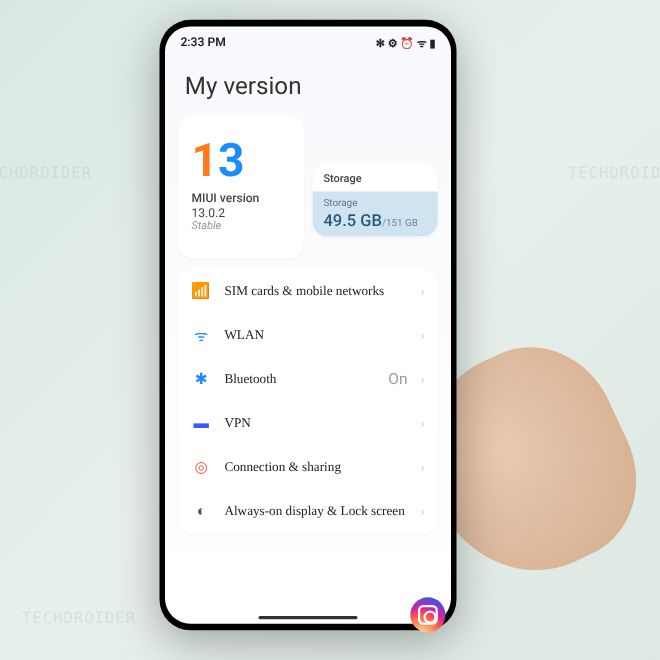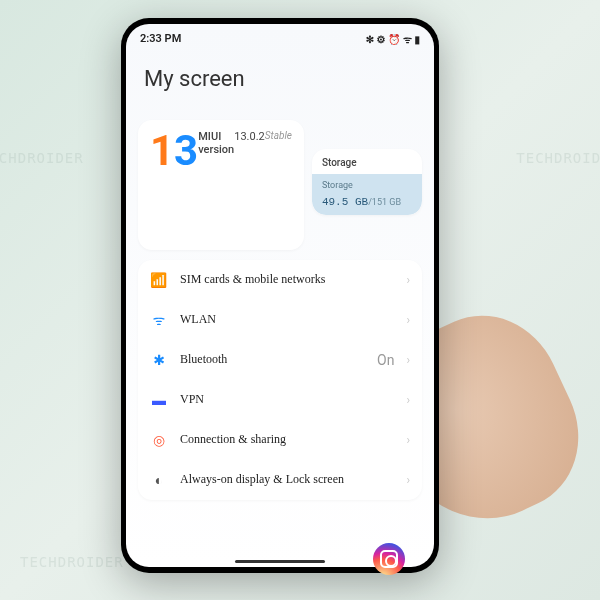--- a/index.html
+++ b/index.html
@@ -17,21 +17,21 @@
   .watermark {
     position: absolute;
     color: rgba(160,180,170,0.25);
     font-family: monospace;
     font-size: 14px;
     letter-spacing: 1px;
     white-space: nowrap;
     pointer-events: none;
   }
   .phone {
-    width: 318px;
+    width: 270px;
     height: 555px;
     background: #000;
     border-radius: 28px;
     padding: 6px 5px;
     box-shadow: 0 10px 40px rgba(0,0,0,0.3);
     position: relative;
     margin-top: -10px;
     margin-left: -40px;
   }
   .screen {
@@ -72,24 +72,23 @@
     display: flex;
     flex-direction: column;
     gap: 8px;
   }
   .miui-card {
     background: #fff;
     border-radius: 14px;
     padding: 10px 12px 12px;
     height: 130px;
     display: flex;
-    flex-direction: row;
-    justify-content: flex-end;
+    flex-direction: column;
+    justify-content: center;
     box-shadow: 0 1px 3px rgba(0,0,0,0.04);
-    margin-top: 15px;
   }
   .miui-logo {
     font-size: 42px;
     font-weight: 700;
     line-height: 1;
     margin-bottom: 6px;
   }
   .miui-logo .one { color: #ff7a1a; }
   .miui-logo .three { color: #1a8cff; }
   .miui-label {
@@ -134,24 +133,23 @@
     background: #cfe3f0;
     margin: 6px -10px 0 -10px;
     padding: 6px 10px;
     border-radius: 0 0 14px 14px;
   }
   .storage-occupied-label {
     font-size: 9px;
     color: #5a7a8a;
   }
   .storage-value {
-    font-size: 11px;
+    font-size: 15px;
     color: #2a5a7a;
     font-weight: 500;
-    font-family: Liberation Mono, monospace;
   }
   .storage-total {
     font-size: 9px;
     color: #6a8a9a;
   }
   .settings-list {
     background: #fff;
     border-radius: 14px;
     margin: 10px 12px 0;
     box-shadow: 0 1px 3px rgba(0,0,0,0.04);
@@ -245,21 +243,21 @@
 <div class="hand"></div>
 
 <div class="phone">
   <div class="screen">
 
     <div class="statusbar">
       <span>2:33 PM</span>
       <span class="status-icons">✻ ⚙ ⏰ ᯤ ▮</span>
     </div>
 
-    <div class="page-title">My screen</div>
+    <div class="page-title">My version</div>
 
     <div class="cards-row">
       <div class="card-left">
         <div class="miui-card">
           <div class="miui-logo">
             <span class="one">1</span><span class="three">3</span>
           </div>
           <div class="miui-label">MIUI version</div>
           <div class="miui-version">13.0.2</div>
           <div class="miui-stable">Stable</div>

